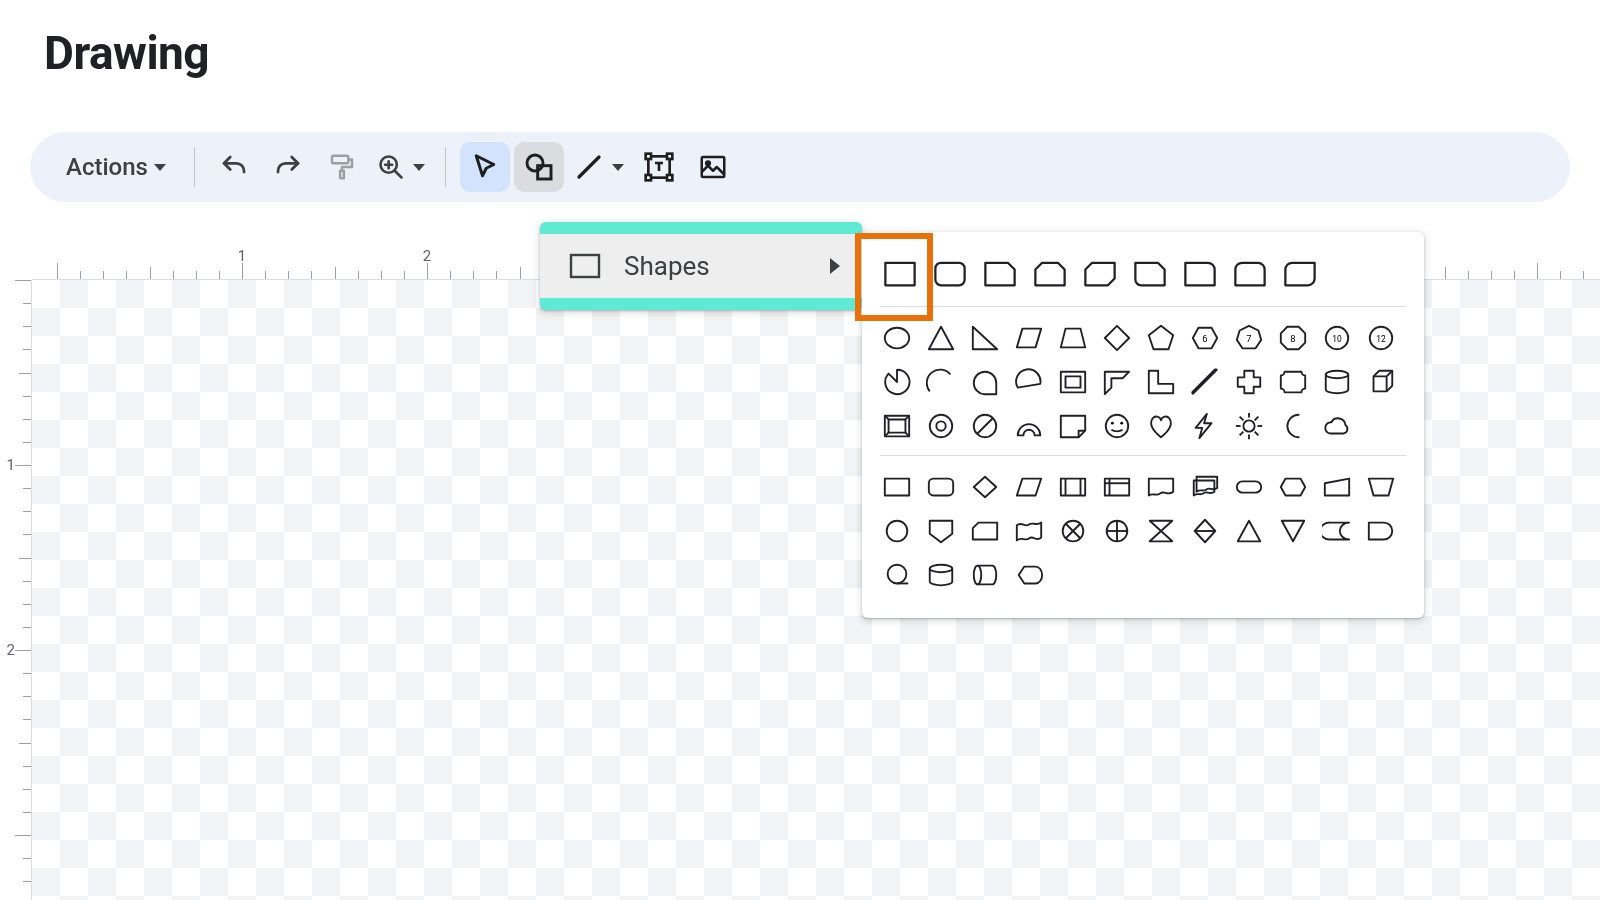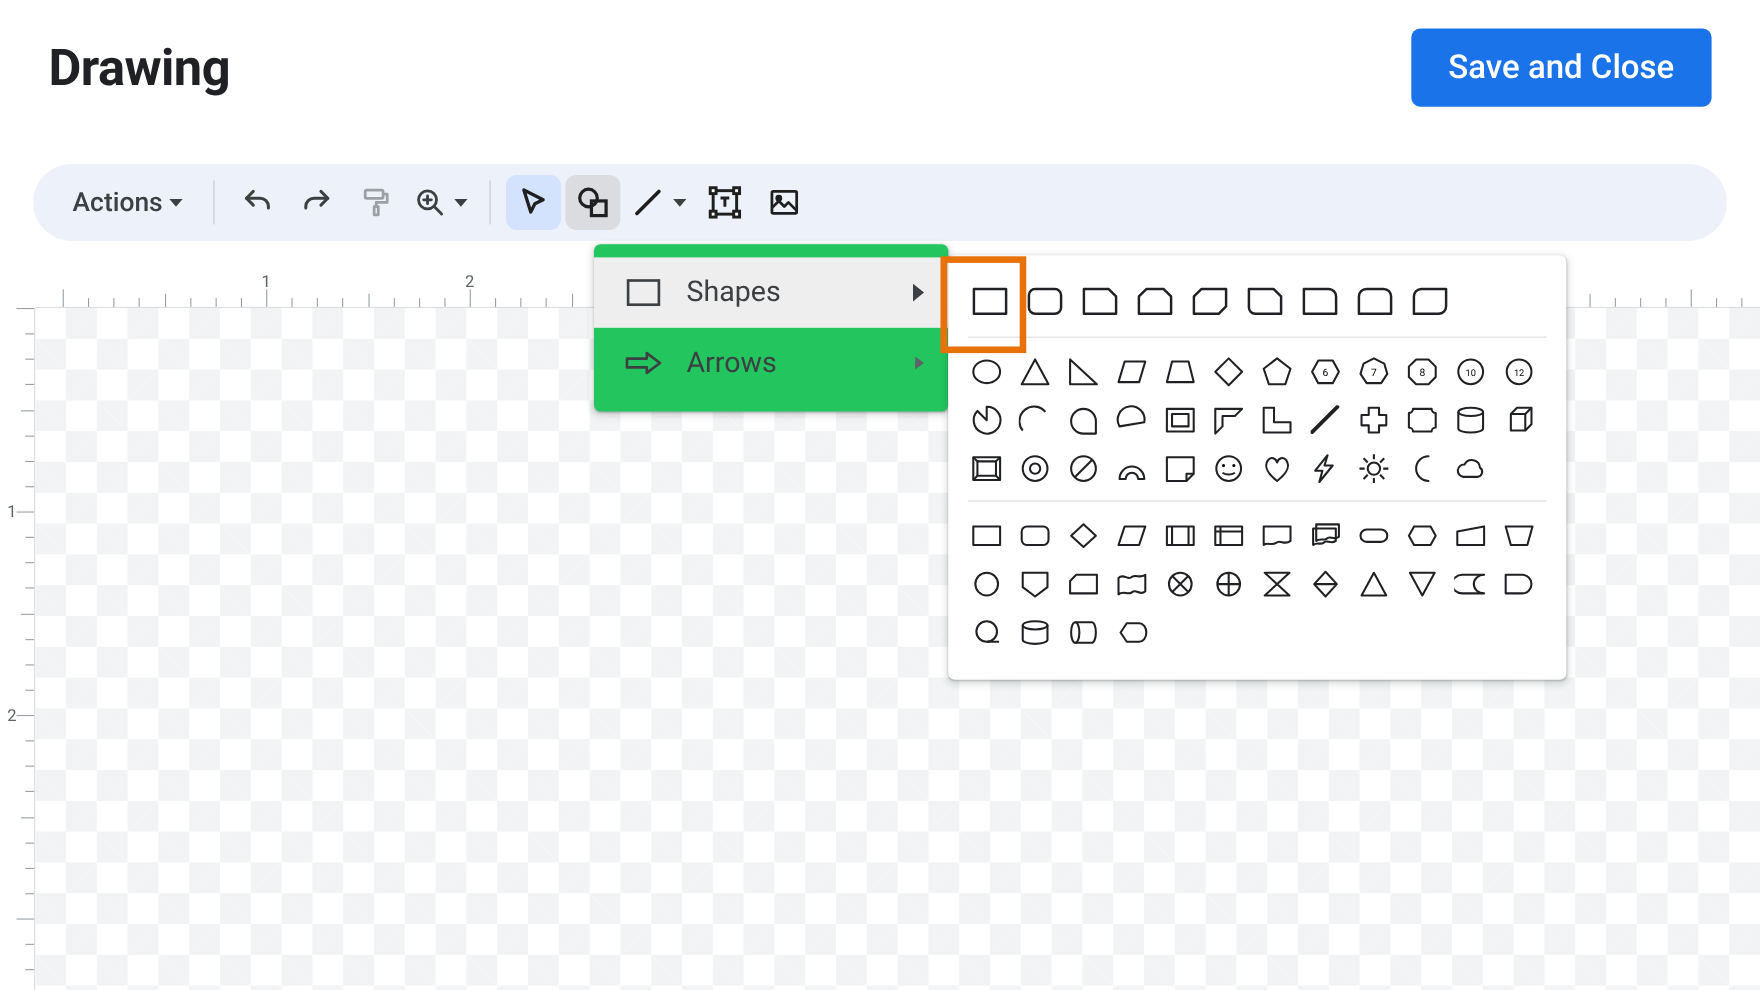--- a/index.html
+++ b/index.html
@@ -141,21 +141,21 @@
       linear-gradient(-45deg, transparent 75%, #f1f3f4 75%);
     background-size: 56px 56px;
     background-position: 0 0, 0 28px, 28px -28px, -28px 0px;
   }
 
   
   .dropdown {
     position: absolute;
     left: 540px; top: 222px;
     width: 322px;
-    background: #22c55e;
+    background: #5eead4;
     border-radius: 6px;
     box-shadow: 0 2px 6px 2px rgba(60,64,67,.15), 0 1px 2px rgba(60,64,67,.3);
     padding: 12px 0;
     z-index: 10;
   }
   .dd-item {
     display: flex;
     align-items: center;
     height: 64px;
     padding: 0 22px 0 28px;
@@ -201,21 +201,20 @@
     border: 6px solid #e8710a;
     pointer-events: none;
     z-index: 12;
   }
 </style>
 </head>
 <body>
 
 <div class="header">
   <div class="title">Drawing</div>
-  <button class="save-btn">Save and Close</button>
 </div>
 
 <div class="toolbar-wrap">
   <div class="toolbar">
     <div class="tbtn text">
       <span>Actions</span>
       <span class="caret-down"></span>
     </div>
     <div class="sep"></div>
     <div class="tbtn">
@@ -393,29 +392,20 @@
 <div class="dropdown">
   <div class="dd-item hover">
     <span class="dd-icon">
       <svg width="32" height="26" viewBox="0 0 32 26" fill="none" stroke="#3c4043" stroke-width="2.4">
           <rect x="2" y="2" width="28" height="22"></rect>
         </svg>
     </span>
     <span class="lbl">Shapes</span>
     <span class="caret-right"></span>
   </div>
-  <div class="dd-item">
-    <span class="dd-icon">
-      <svg width="34" height="24" viewBox="0 0 34 24" fill="none" stroke="#3c4043" stroke-width="2.4" stroke-linejoin="round">
-          <path d="M2 8h18V3l12 9-12 9v-5H2z"></path>
-        </svg>
-    </span>
-    <span class="lbl">Arrows</span>
-    <span class="caret-right small"></span>
-  </div>
 </div>
 
 <div class="palette">
   <div class="pal-group first" id="palRow1">
       <div class="pal-item">
         <svg width="36" height="36" viewBox="0 0 32 32" fill="none" stroke="#202124" stroke-width="2" stroke-linejoin="round">
           <rect x="3" y="6" width="26" height="20"></rect>
         </svg>
       </div>
       <div class="pal-item">

